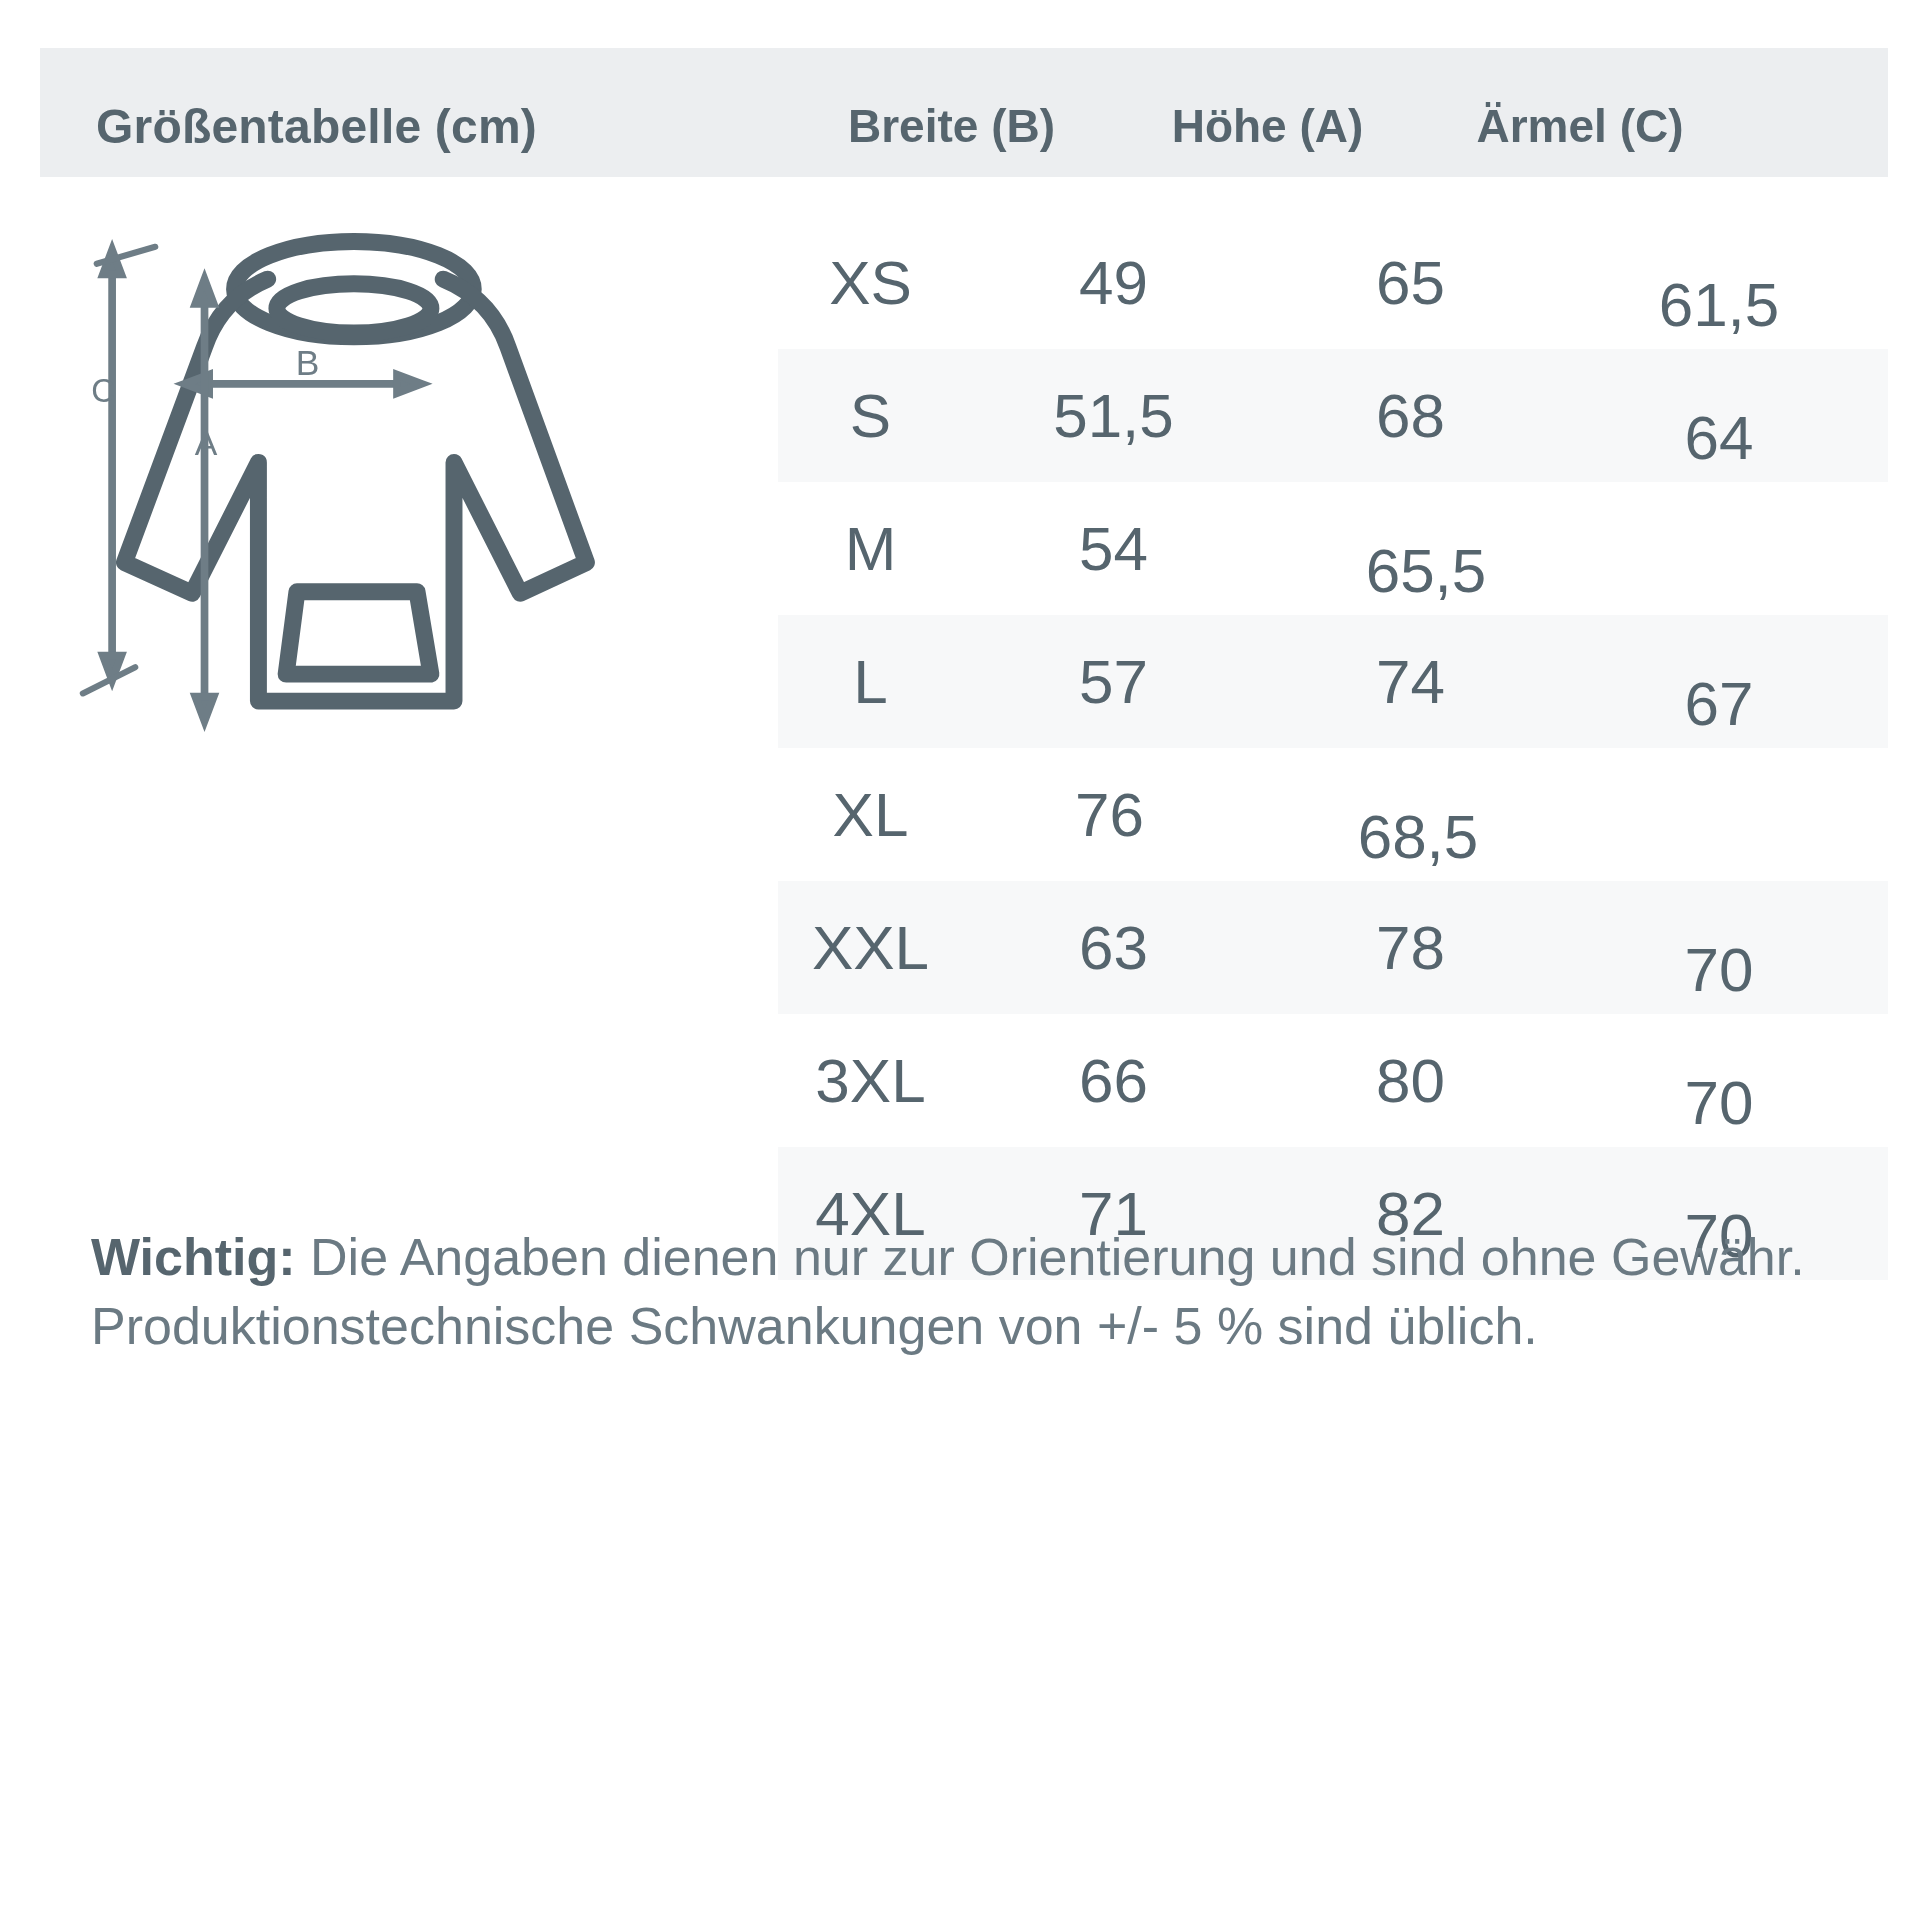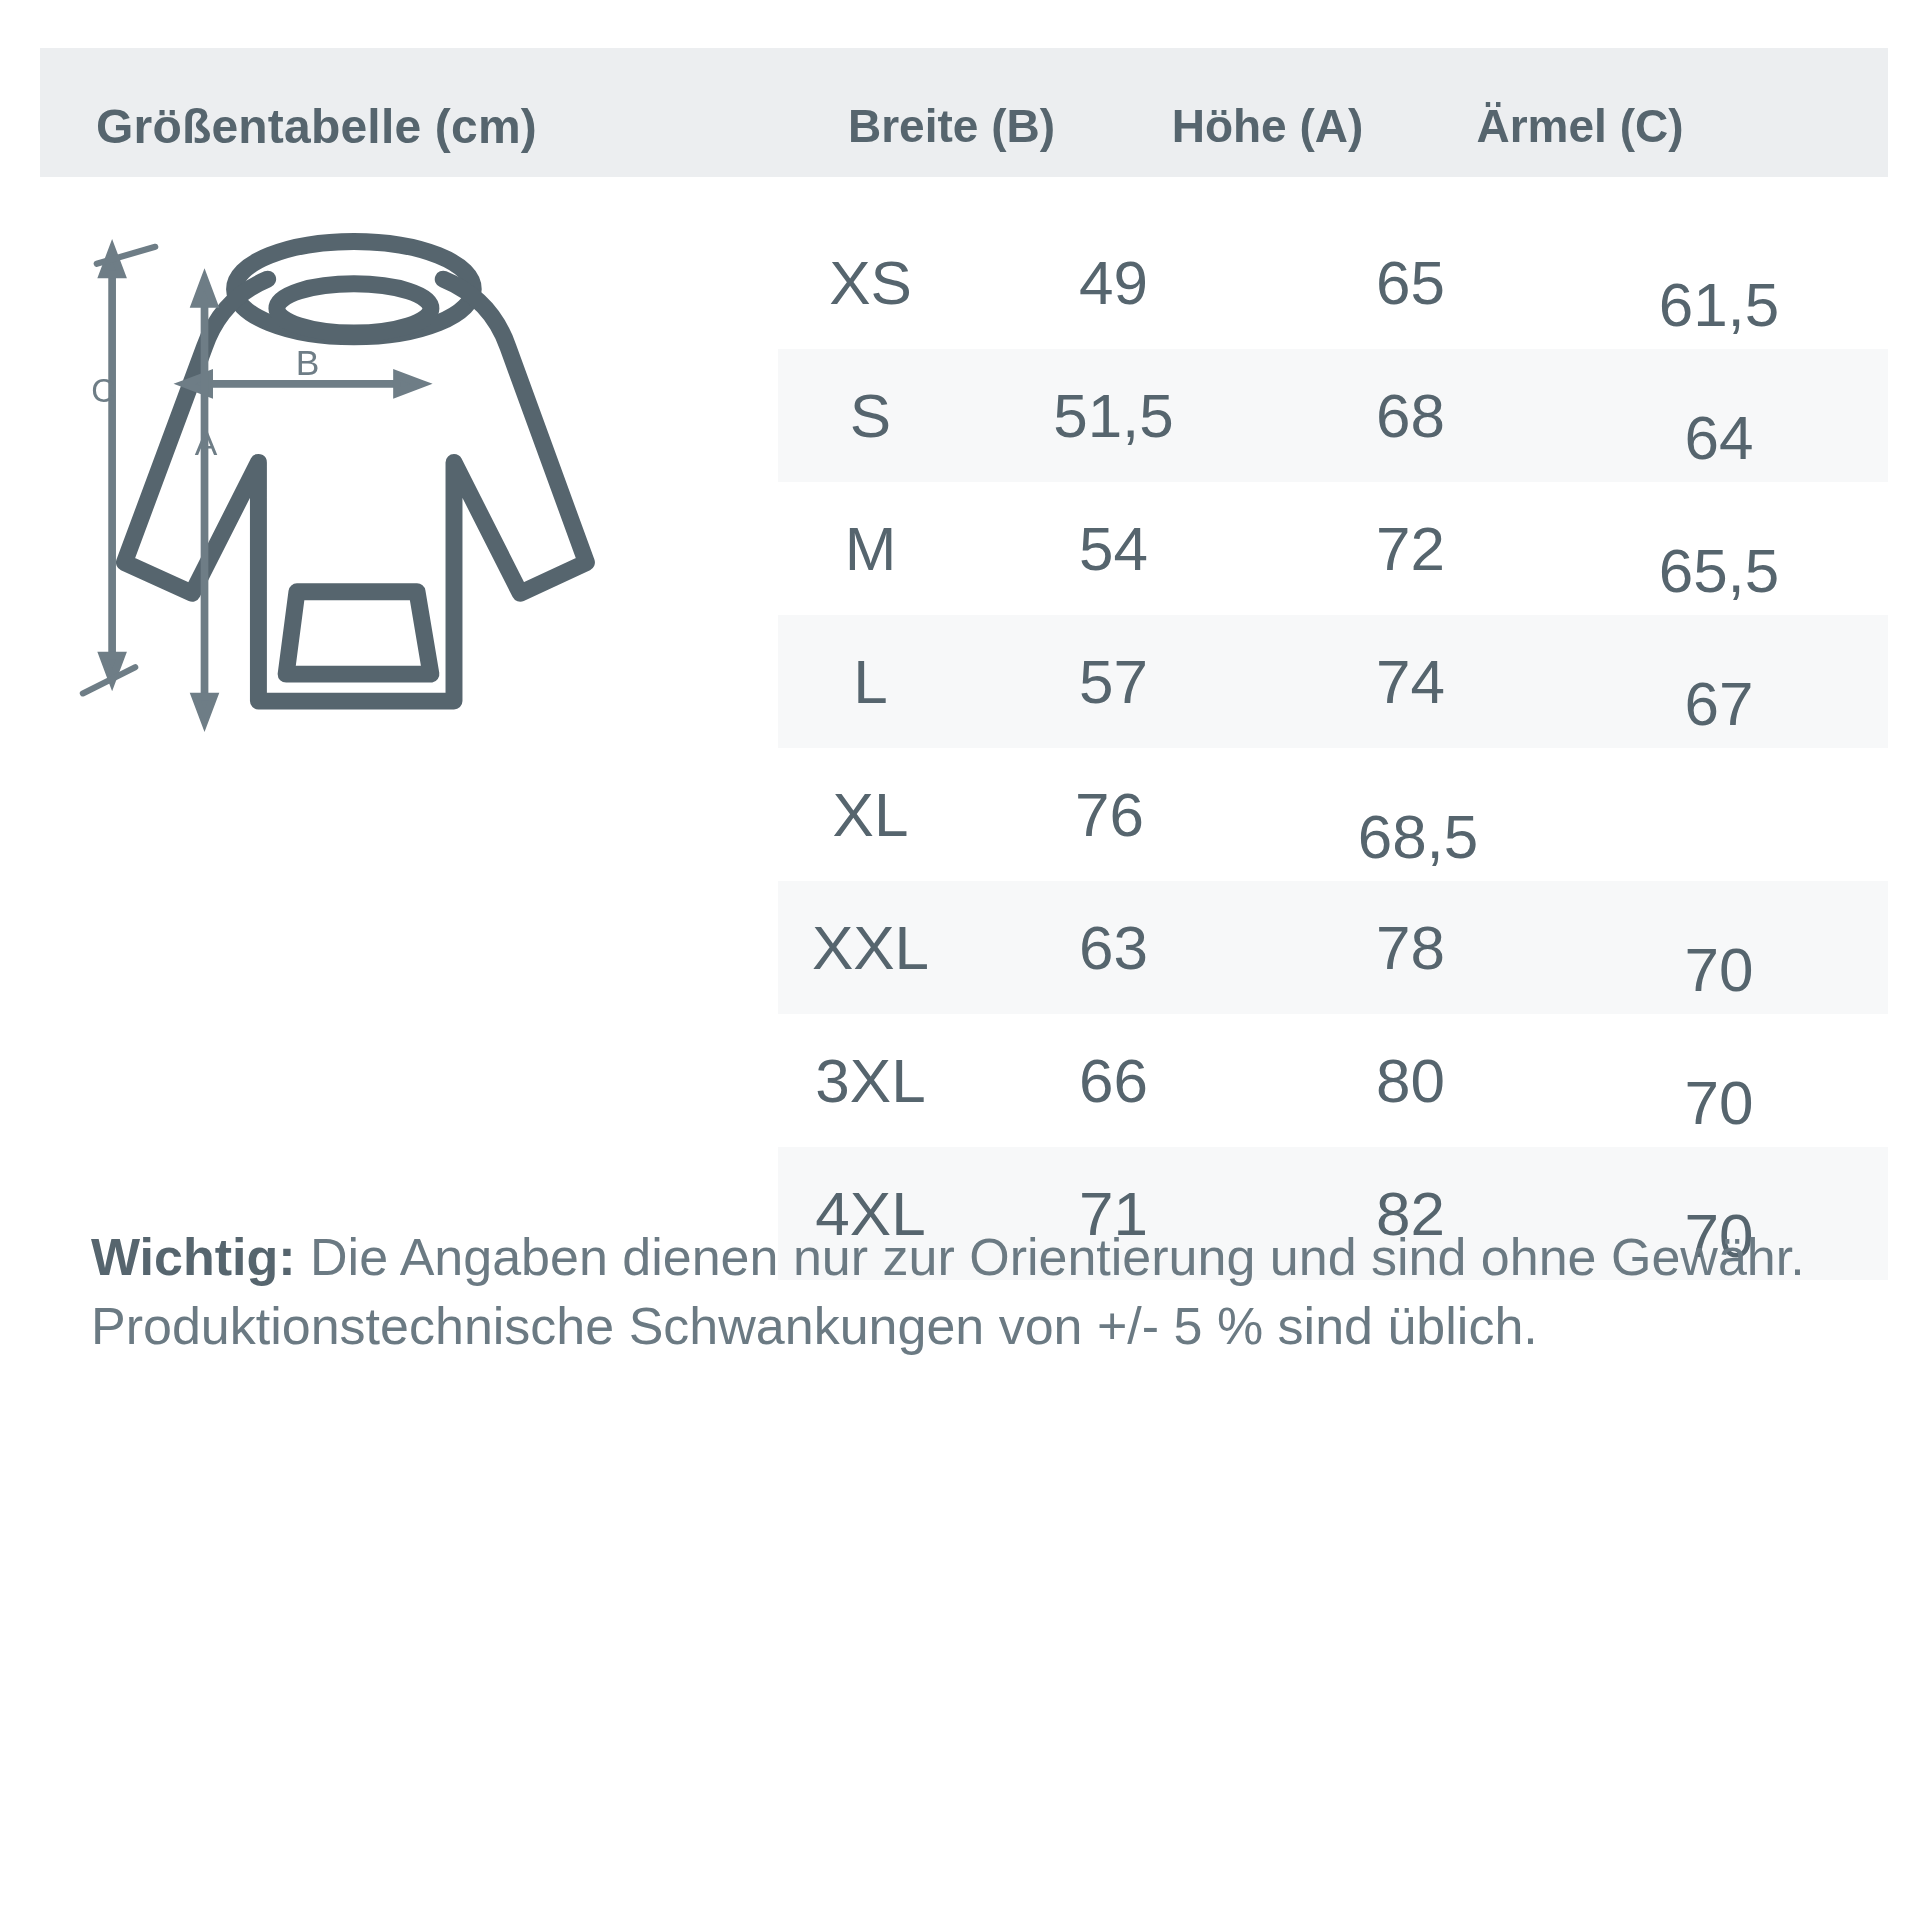--- a/index.html
+++ b/index.html
@@ -184,21 +184,20 @@
     <div class="row shaded">
       <div class="cell size">S</div>
       <div class="cell breite">51,5</div>
       <div class="cell hoehe">68</div>
       <div class="cell aermel">64</div>
     </div>
 
     <div class="row">
       <div class="cell size">M</div>
       <div class="cell breite">54</div>
-      <div class="cell hoehe">72</div>
       <div class="cell aermel">65,5</div>
     </div>
 
     <div class="row shaded">
       <div class="cell size">L</div>
       <div class="cell breite">57</div>
       <div class="cell hoehe">74</div>
       <div class="cell aermel">67</div>
     </div>
 

